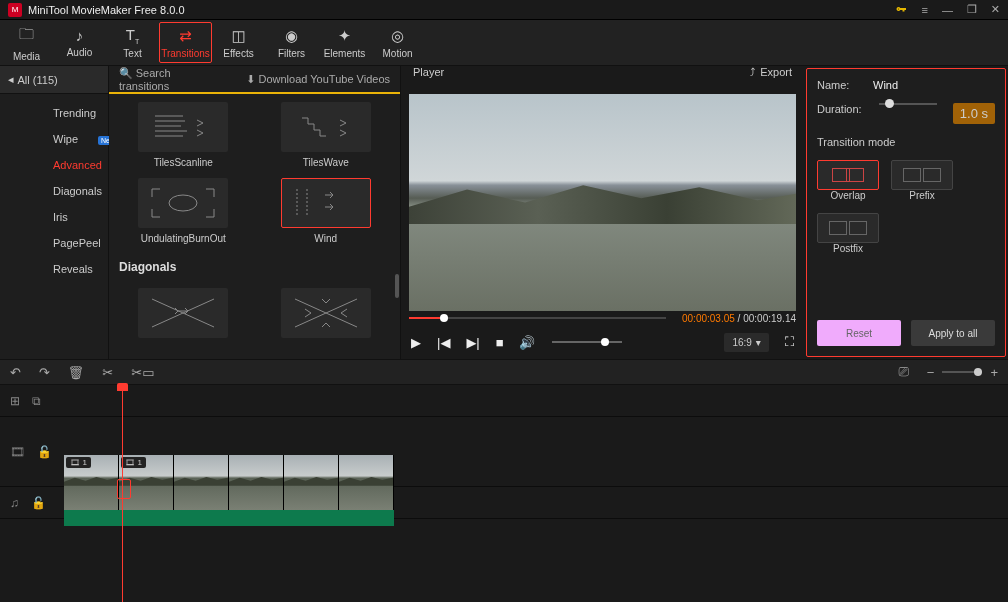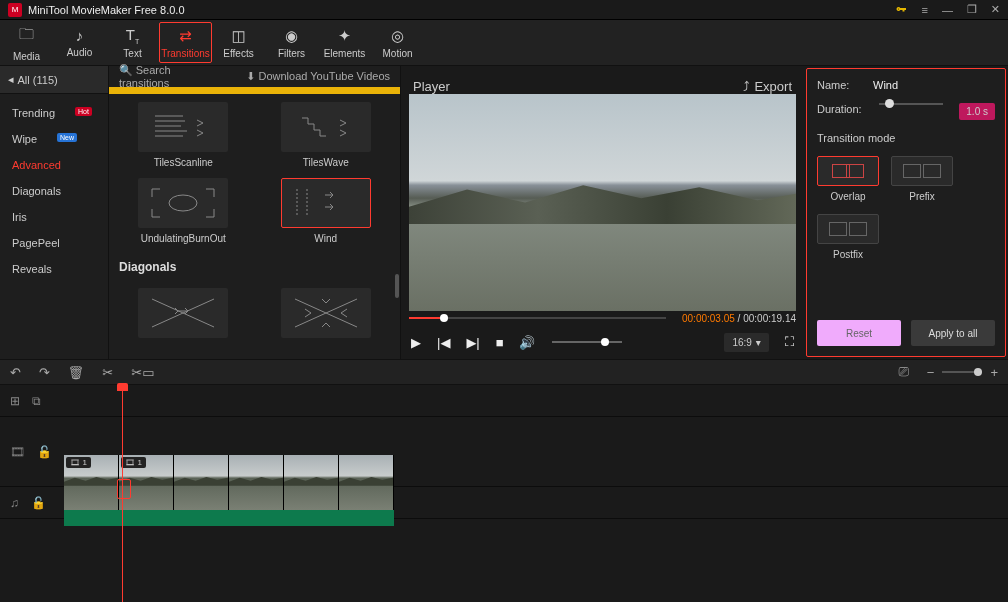--- a/index.html
+++ b/index.html
@@ -15,40 +15,40 @@
 .tool-item { width: 53px; display: flex; flex-direction: column; align-items: center; justify-content: center; gap: 3px; font-size: 10px; color: #ccc; cursor: pointer; }
 .tool-item.active { color: #ff3b30; border: 1px solid #ff3b30; border-radius: 2px; margin: 2px 0; }
 .tool-item .ico { font-size: 15px; }
 .tool-space { flex: 1; }
 
 .maingrid { display: grid; grid-template-columns: 109px 291px 404px 204px; height: 293px; }
 
 .sidebar { background: #1e1e1e; border-right: 1px solid #111; }
 .sidebar-header { height: 28px; display: flex; align-items: center; padding: 0 8px; font-size: 11px; color: #ccc; background: #2a2a2a; border-bottom: 1px solid #111; }
 .sidebar-list { padding: 6px 0; }
-.sidebar-item { padding: 7px 12px; font-size: 11px; color: #ccc; display: flex; align-items: flex-start; gap: 20px; cursor: pointer; }
+.sidebar-item { padding: 7px 12px; font-size: 11px; color: #ccc; display: flex; align-items: flex-end; gap: 20px; cursor: pointer; margin-left: 41px; }
 .sidebar-item.active { color: #ff3b30; }
 .badge { font-size: 7px; padding: 1px 3px; border-radius: 2px; color: #fff; }
 .badge.hot { background: #c02; }
 .badge.new { background: #2673d6; }
 
 .gallery { background: #1e1e1e; display: flex; flex-direction: column; }
-.gallery-header { height: 28px; display: flex; align-items: center; padding: 0 10px; gap: 60px; font-size: 11px; color: #aaa; border-bottom: 7px solid #eab308; }
+.gallery-header { height: 28px; display: flex; align-items: center; padding: 0 10px; gap: 60px; font-size: 11px; color: #aaa; border-bottom: 2px solid #eab308; }
 .gallery-header .srch { flex: 1; }
 .gallery-body { flex: 1; overflow-y: auto; padding: 8px; position: relative; }
 .gallery-grid { display: grid; grid-template-columns: 1fr 1fr; gap: 10px; }
 .thumb-item { display: flex; flex-direction: column; align-items: center; gap: 5px; }
 .thumb { width: 90px; height: 50px; background: #2a2a2a; border-radius: 2px; display: flex; align-items: center; justify-content: center; font-size: 16px; color: #888; }
 .thumb.sel { border: 1px solid #ff3b30; }
 .thumb-label { font-size: 10px; color: #ccc; }
 .cat-header { font-size: 12px; color: #ddd; padding: 6px 2px 4px; grid-column: 1 / -1; font-weight: bold; }
 .scroll-ind { position: absolute; right: 1px; top: 180px; width: 4px; height: 24px; background: #555; border-radius: 2px; }
 
 .player-panel { background: #1a1a1a; display: flex; flex-direction: column; border-left: 1px solid #111; }
-.player-header { height: 28px; display: flex; align-items: flex-end; padding: 0 12px; font-size: 13px; color: #ccc; }
+.player-header { height: 28px; display: flex; align-items: flex-start; padding: 0 12px; font-size: 11px; color: #ccc; }
 .player-header .pl { flex: 1; }
 .export-btn { display: flex; align-items: center; gap: 5px; cursor: pointer; }
 .player-video { flex: 1; margin: 0 8px; background: linear-gradient(to bottom, #b8c4ca 0%, #d0d6d8 40%, #889098 42%, #565c54 48%, #848c82 52%, #6a7064 100%); position: relative; }
 .mountains { position: absolute; top: 40%; left: 0; right: 0; height: 20%; background: linear-gradient(90deg, #3d4238, #5a6054, #3a4034, #626858); clip-path: polygon(0 60%, 15% 20%, 30% 50%, 45% 10%, 60% 40%, 75% 15%, 90% 45%, 100% 30%, 100% 100%, 0 100%); }
 .progress-bar { height: 14px; display: flex; align-items: center; padding: 0 8px; }
 .pb-track { flex: 1; height: 2px; background: #444; position: relative; }
 .pb-fill { position: absolute; left: 0; width: 12%; height: 2px; background: #ff3b30; }
 .pb-knob { position: absolute; left: 12%; top: -3px; width: 8px; height: 8px; border-radius: 50%; background: #fff; }
 .pb-time { margin-left: 16px; font-size: 10px; }
 .pb-time .cur { color: #ff7a00; }
@@ -61,24 +61,24 @@
 .ratio-sel { background: #2a2a2a; padding: 4px 8px; border-radius: 2px; font-size: 10px; color: #ccc; display: flex; align-items: center; gap: 4px; text-align: center; }
 
 .props-panel { background: #1e1e1e; border: 1px solid #ff3b30; border-radius: 2px; margin: 2px; padding: 0; display: flex; flex-direction: column; }
 .props-header { height: 26px; display: flex; align-items: center; padding: 0 10px; font-size: 11px; color: #ccc; border-bottom: 1px solid #111; }
 .props-body { flex: 1; padding: 10px; display: flex; flex-direction: column; gap: 12px; }
 .prop-row { display: flex; gap: 10px; font-size: 11px; }
 .prop-row .lbl { width: 46px; color: #ccc; }
 .prop-row .val { color: #eee; }
 .dur-slider { flex: 1; height: 2px; background: #555; margin: 0 6px; position: relative; }
 .dur-slider::after { content: ''; position: absolute; left: 10%; top: -4px; width: 9px; height: 9px; border-radius: 50%; background: #ddd; }
-.dur-val { background: #be185d; padding: 3px 7px; border-radius: 2px; font-size: 10px; }
+.dur-val { background: #a16207; padding: 3px 7px; border-radius: 2px; font-size: 13px; }
 .mode-label { font-size: 11px; color: #ccc; }
 .mode-grid { display: flex; flex-wrap: wrap; gap: 12px; }
-.mode-item { display: flex; flex-direction: column; align-items: center; gap: 5px; }
+.mode-item { display: flex; flex-direction: column; align-items: center; }
 .mode-box { width: 62px; height: 30px; background: #2a2a2a; border: 1px solid #444; border-radius: 2px; display: flex; align-items: center; justify-content: center; }
 .mode-box.sel { border: 1px solid #ff3b30; }
 .mode-inner { display: flex; gap: 2px; }
 .mode-sq { width: 18px; height: 14px; border: 1px solid #666; }
 .mode-sq.ov { margin-left: -6px; }
 .mode-txt { font-size: 10px; color: #ccc; }
 .props-footer { display: flex; gap: 10px; padding: 10px; }
 .btn { flex: 1; height: 26px; display: flex; align-items: center; justify-content: center; font-size: 10px; border-radius: 2px; cursor: pointer; }
 .btn.reset { background: #f0abfc; color: #666; }
 .btn.apply { background: #3a3a3a; color: #ddd; }

